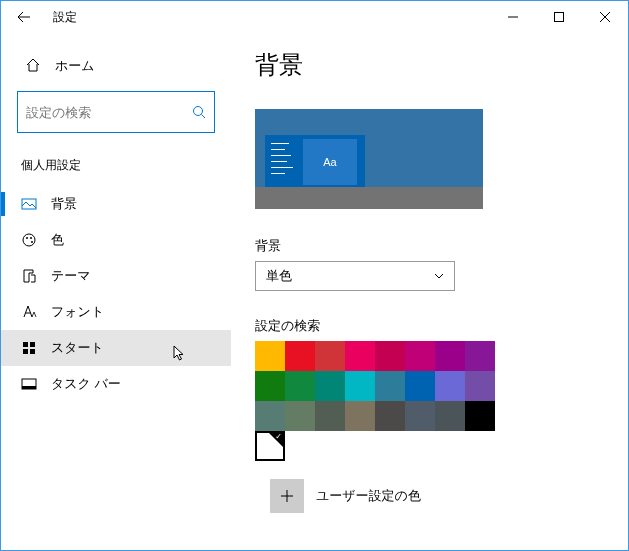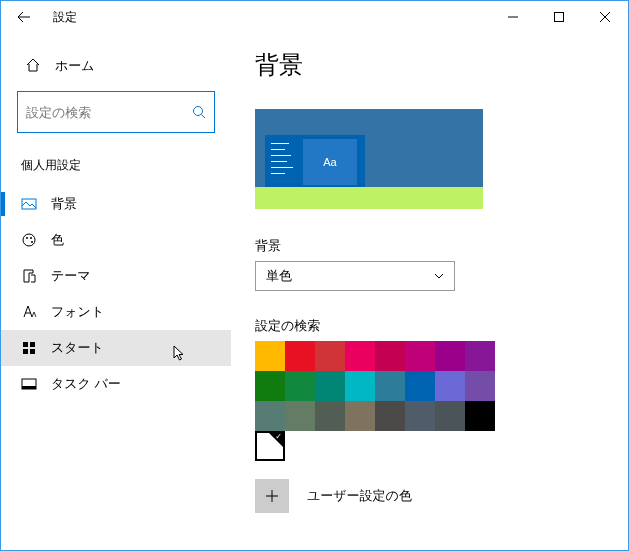--- a/index.html
+++ b/index.html
@@ -14,34 +14,34 @@
 .home { display: flex; align-items: flex-start; padding: 6px 16px 10px 24px; font-size: 13px; gap: 14px; }
 .search-box { margin: 6px 16px 16px 16px; height: 42px; border: 1px solid #0078d4; display: flex; align-items: center; padding: 0 8px; justify-content: space-between; }
 .search-box input { border: none; outline: none; font-size: 13px; color: #666; width: 160px; background: transparent; }
 .section-header { font-size: 12px; font-weight: 400; padding: 8px 16px 12px 20px; }
 .nav-item { display: flex; align-items: center; height: 36px; padding: 0 16px 0 20px; font-size: 13px; gap: 14px; position: relative; cursor: default; }
 .nav-item.selected::before { content: ""; position: absolute; left: 0; top: 6px; bottom: 6px; width: 4px; background: #0078d4; }
 .nav-item.hover { background: #e5e5e5; }
 .icon { width: 16px; height: 16px; display: flex; align-items: center; justify-content: center; flex-shrink: 0; }
 .main { flex: 1; padding: 16px 24px 16px 24px; overflow-y: auto; }
 .main h1 { font-size: 24px; font-weight: 500; margin-bottom: 28px; }
-.preview { width: 228px; height: 100px; background: #bef264; position: relative; margin-bottom: 28px; }
+.preview { width: 228px; height: 100px; background: #737373; position: relative; margin-bottom: 28px; }
 .preview-top { position: absolute; left: 0; top: 0; right: 0; height: 78px; background: #3373a6; }
 .preview-inner { position: absolute; left: 10px; top: 26px; width: 100px; height: 52px; background: #0063b1; }
 .preview-lines { position: absolute; left: 16px; top: 34px; display: flex; flex-direction: column; gap: 5px; }
 .preview-lines span { display: block; height: 1px; background: #fff; }
 .preview-tile { position: absolute; left: 48px; top: 30px; width: 54px; height: 46px; background: #2278c4; display: flex; align-items: center; justify-content: center; color: #fff; font-size: 11px; }
 .field-label { font-size: 13px; margin-bottom: 6px; }
 .dropdown { width: 200px; height: 30px; border: 1px solid #999; display: flex; align-items: center; padding: 0 10px; font-size: 13px; justify-content: space-between; margin-bottom: 26px; }
 .swatches { display: flex; flex-wrap: wrap; width: 240px; margin-top: 6px; }
 .swatch { width: 30px; height: 30px; }
 .swatch.checked { position: relative; border: 2px solid #000; }
 .swatch.checked::after { content: ""; position: absolute; right: 0px; top: 0px; width: 0; height: 0; border-top: 14px solid #000; border-left: 14px solid transparent; }
 .swatch.checked .ck { position: absolute; right: 1px; top: -1px; color: #fff; font-size: 8px; z-index: 2; }
-.custom-row { display: flex; align-items: center; gap: 18px; margin-top: 18px; }
+.custom-row { display: flex; align-items: center; gap: 12px; margin-top: 18px; margin-left: 15px; }
 .plus-btn { width: 34px; height: 34px; background: #ccc; display: flex; align-items: center; justify-content: center; font-size: 18px; color: #000; }
 .cursor { position: absolute; left: 172px; top: 344px; pointer-events: none; }
 </style>
 </head>
 <body>
 
 <div class="titlebar">
   <div class="back-btn">
     <svg width="14" height="14" viewBox="0 0 14 14">
         <path d="M6 2 L1 7 L6 12 M1 7 L13 7" stroke="#000" stroke-width="1" fill="none"></path>

